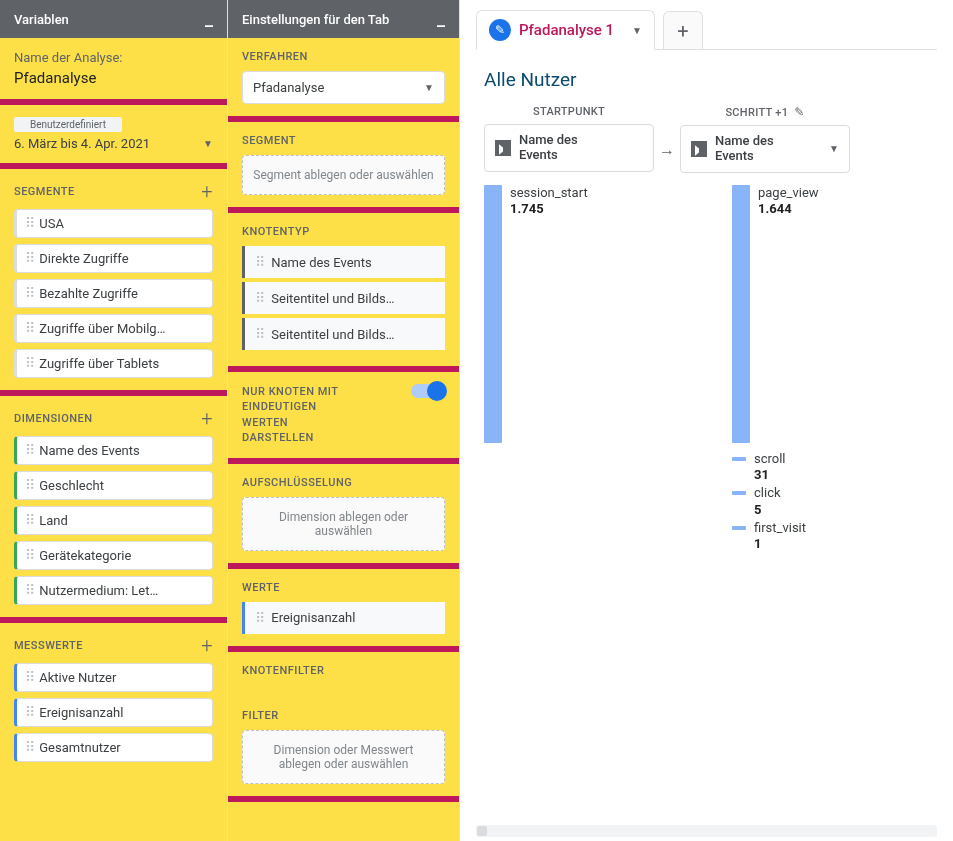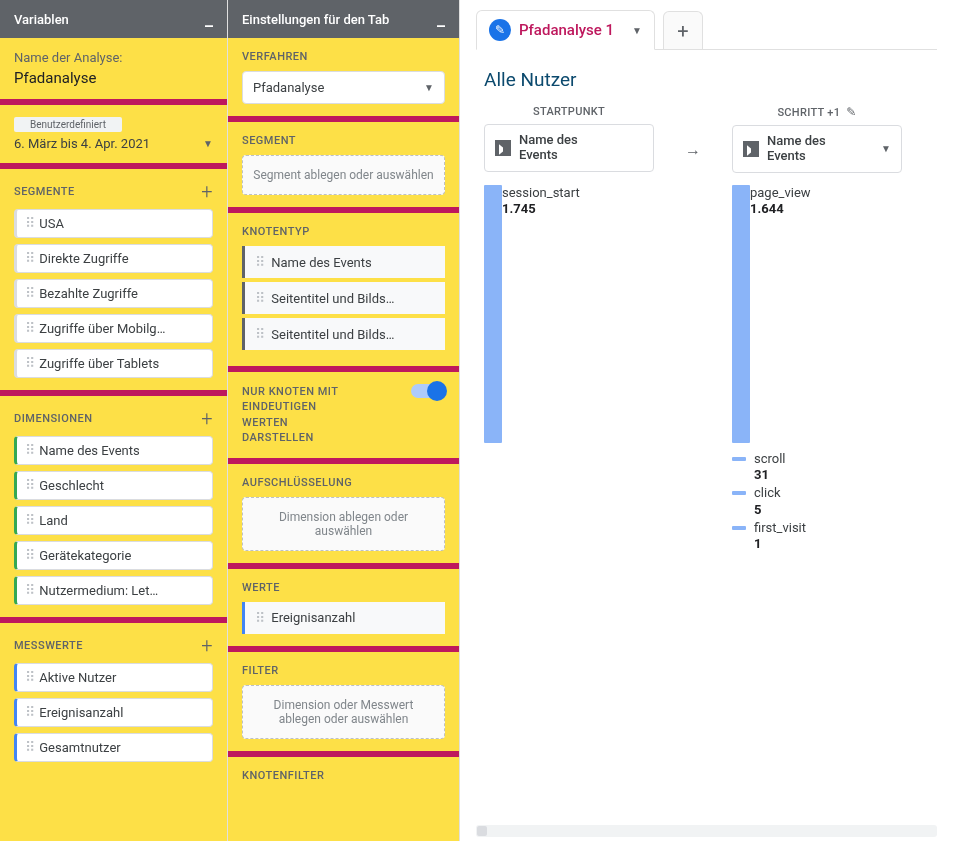--- a/index.html
+++ b/index.html
@@ -88,21 +88,21 @@
   .tab-label { font-size: 15px; color: #be185d; font-weight: 500; }
   .tab-caret { font-size: 10px; color: #5f6368; padding-left: 10px; }
   .tab-add {
     width: 40px; height: 38px; border: 1px solid #e0e0e0; border-bottom: none;
     border-radius: 6px 6px 0 0; margin-bottom: -1px; display: flex; align-items: center;
     justify-content: center; font-size: 20px; color: #5f6368; cursor: pointer; background: #fafafa;
   }
 
   .canvas-title { font-size: 19px; color: #0c4a6e; margin: 18px 0 14px 8px; }
 
-  .step-headers { display: flex; gap: 26px; margin-left: 8px; }
+  .step-headers { display: flex; margin-left: 8px; }
   .step-col { width: 170px; }
   .step-label { font-size: 11px; color: #5f6368; font-weight: 500; letter-spacing: .3px; margin-bottom: 6px; text-align: center; display: flex; align-items: center; justify-content: center; gap: 6px; }
   .step-label .edit-icon { font-size: 12px; cursor: pointer; }
   .step-box {
     border: 1px solid #dadce0; border-radius: 4px; padding: 8px 10px;
     display: flex; align-items: center; gap: 8px; font-size: 13px;
   }
   .step-box .ev-icon {
     width: 16px; height: 16px; background: #5f6368; display: inline-block; position: relative;
   }
@@ -114,21 +114,21 @@
   .step-box .lines { display: flex; flex-direction: column; line-height: 1.15; font-weight: 500; }
   .step-box .step-caret { margin-left: auto; font-size: 10px; color: #5f6368; }
   .arrow-between {
     width: 26px; display: flex; align-items: center; justify-content: center; color: #5f6368;
     padding-top: 22px; font-size: 16px;
   }
 
   
   .sankey { display: flex; gap: 26px; margin: 12px 0 0 8px; min-height: 360px;}
   .s-col { width: 170px; }
-  .s-node { display: flex; align-items: flex-start; margin-bottom: 6px; }
+  .s-node { display: flex; align-items: flex-start; gap: 8px; margin-bottom: 6px; }
   .s-bar { width: 18px; background: #8ab4f8; border-radius: 1px; }
   .s-node.big .s-bar { height: 258px; }
   .s-node.big2 .s-bar { height: 258px; }
   .s-text { display: flex; flex-direction: column; font-size: 13px; line-height: 1.25; }
   .s-text .name { color: #3c4043; }
   .s-text .val { font-weight: 700; color: #202124; }
   .s-col2-group { display: flex; flex-direction: column; }
   .s-col2-group .row { display: flex; align-items: flex-start; gap: 8px; margin-top: 2px; }
 
   .arrow-col { width: 26px; }
@@ -302,31 +302,31 @@
     <div class="section">
       <div class="section-title">
           <span>WERTE</span>
         </div>
       <div class="value-chip">
         <span class="drag-handle"></span>
         <span>Ereignisanzahl</span>
       </div>
     </div>
 
+    <div class="section" style="border-bottom:none;">
+      <div class="section-title">
+          <span>KNOTENFILTER</span>
+        </div>
+    </div>
+
     <div class="section">
       <div class="section-title">
           <span>FILTER</span>
         </div>
       <div class="dropzone">Dimension oder Messwert ablegen oder auswählen</div>
-    </div>
-
-    <div class="section" style="border-bottom:none;">
-      <div class="section-title">
-          <span>KNOTENFILTER</span>
-        </div>
     </div>
   </div>
 
   <div class="canvas">
     <div class="tab-bar">
       <div class="tab">
         <span class="tab-icon">✎</span>
         <span class="tab-label">Pfadanalyse 1</span>
         <span class="tab-caret">▼</span>
       </div>

